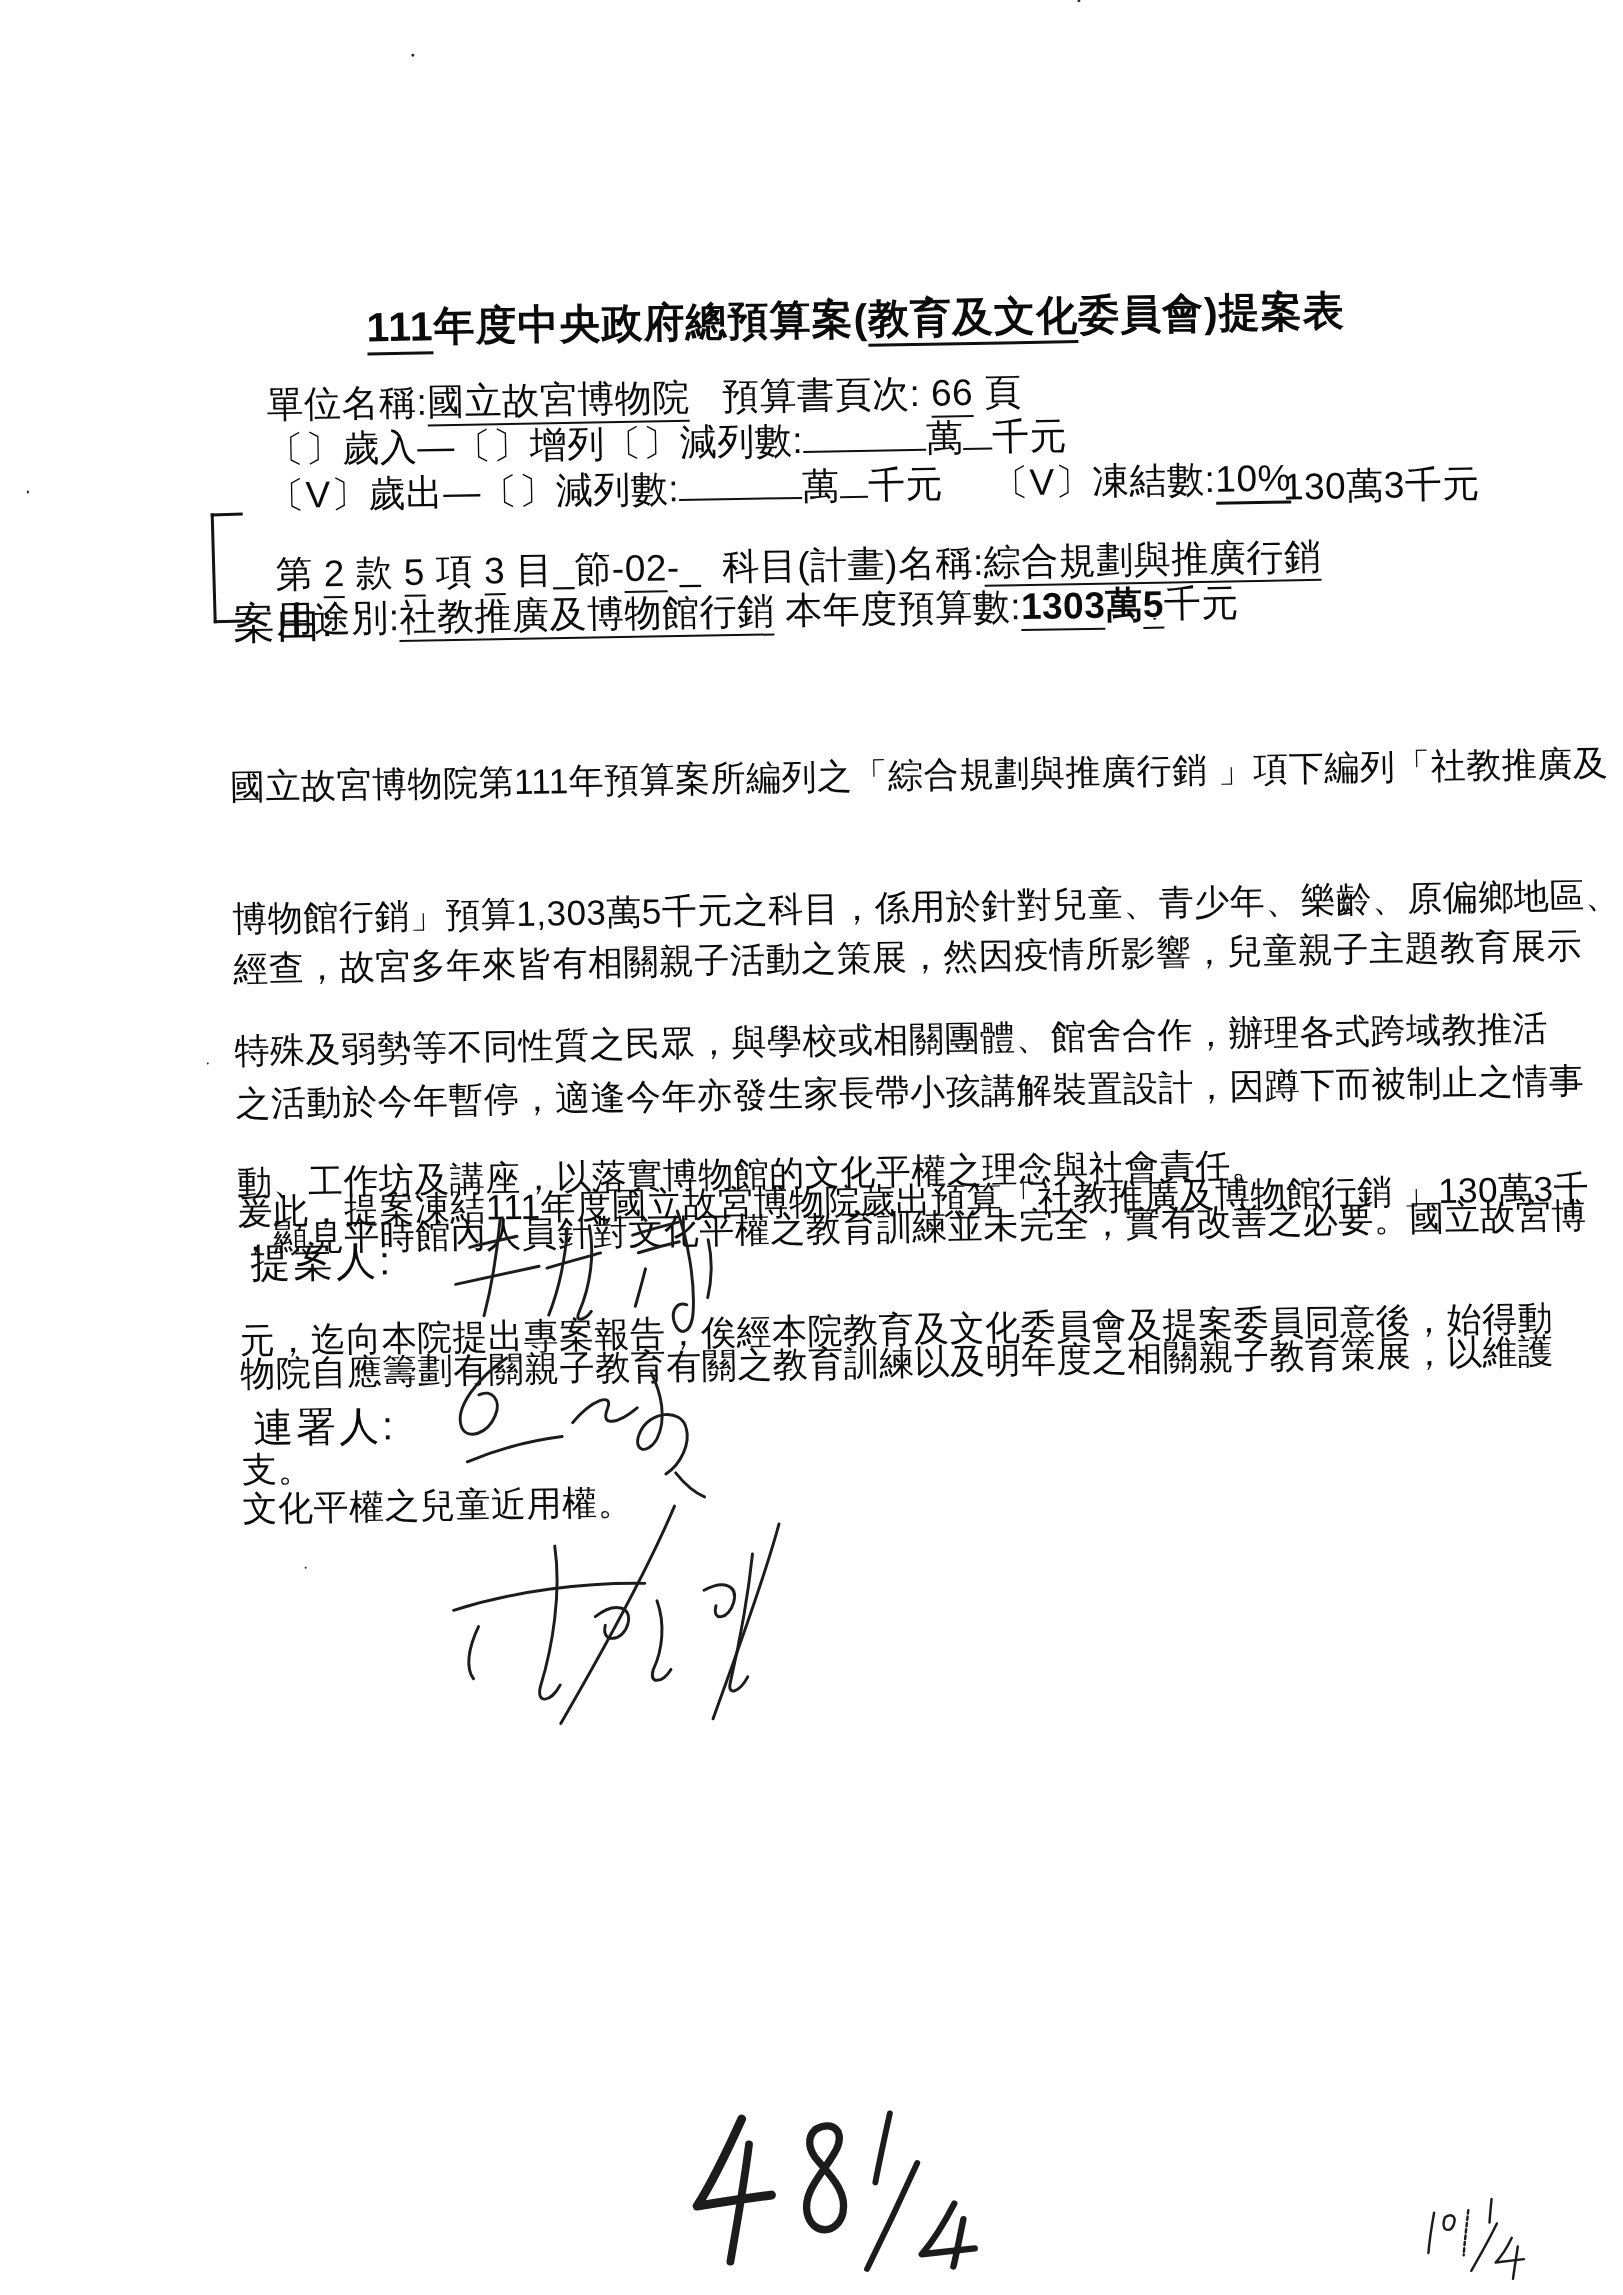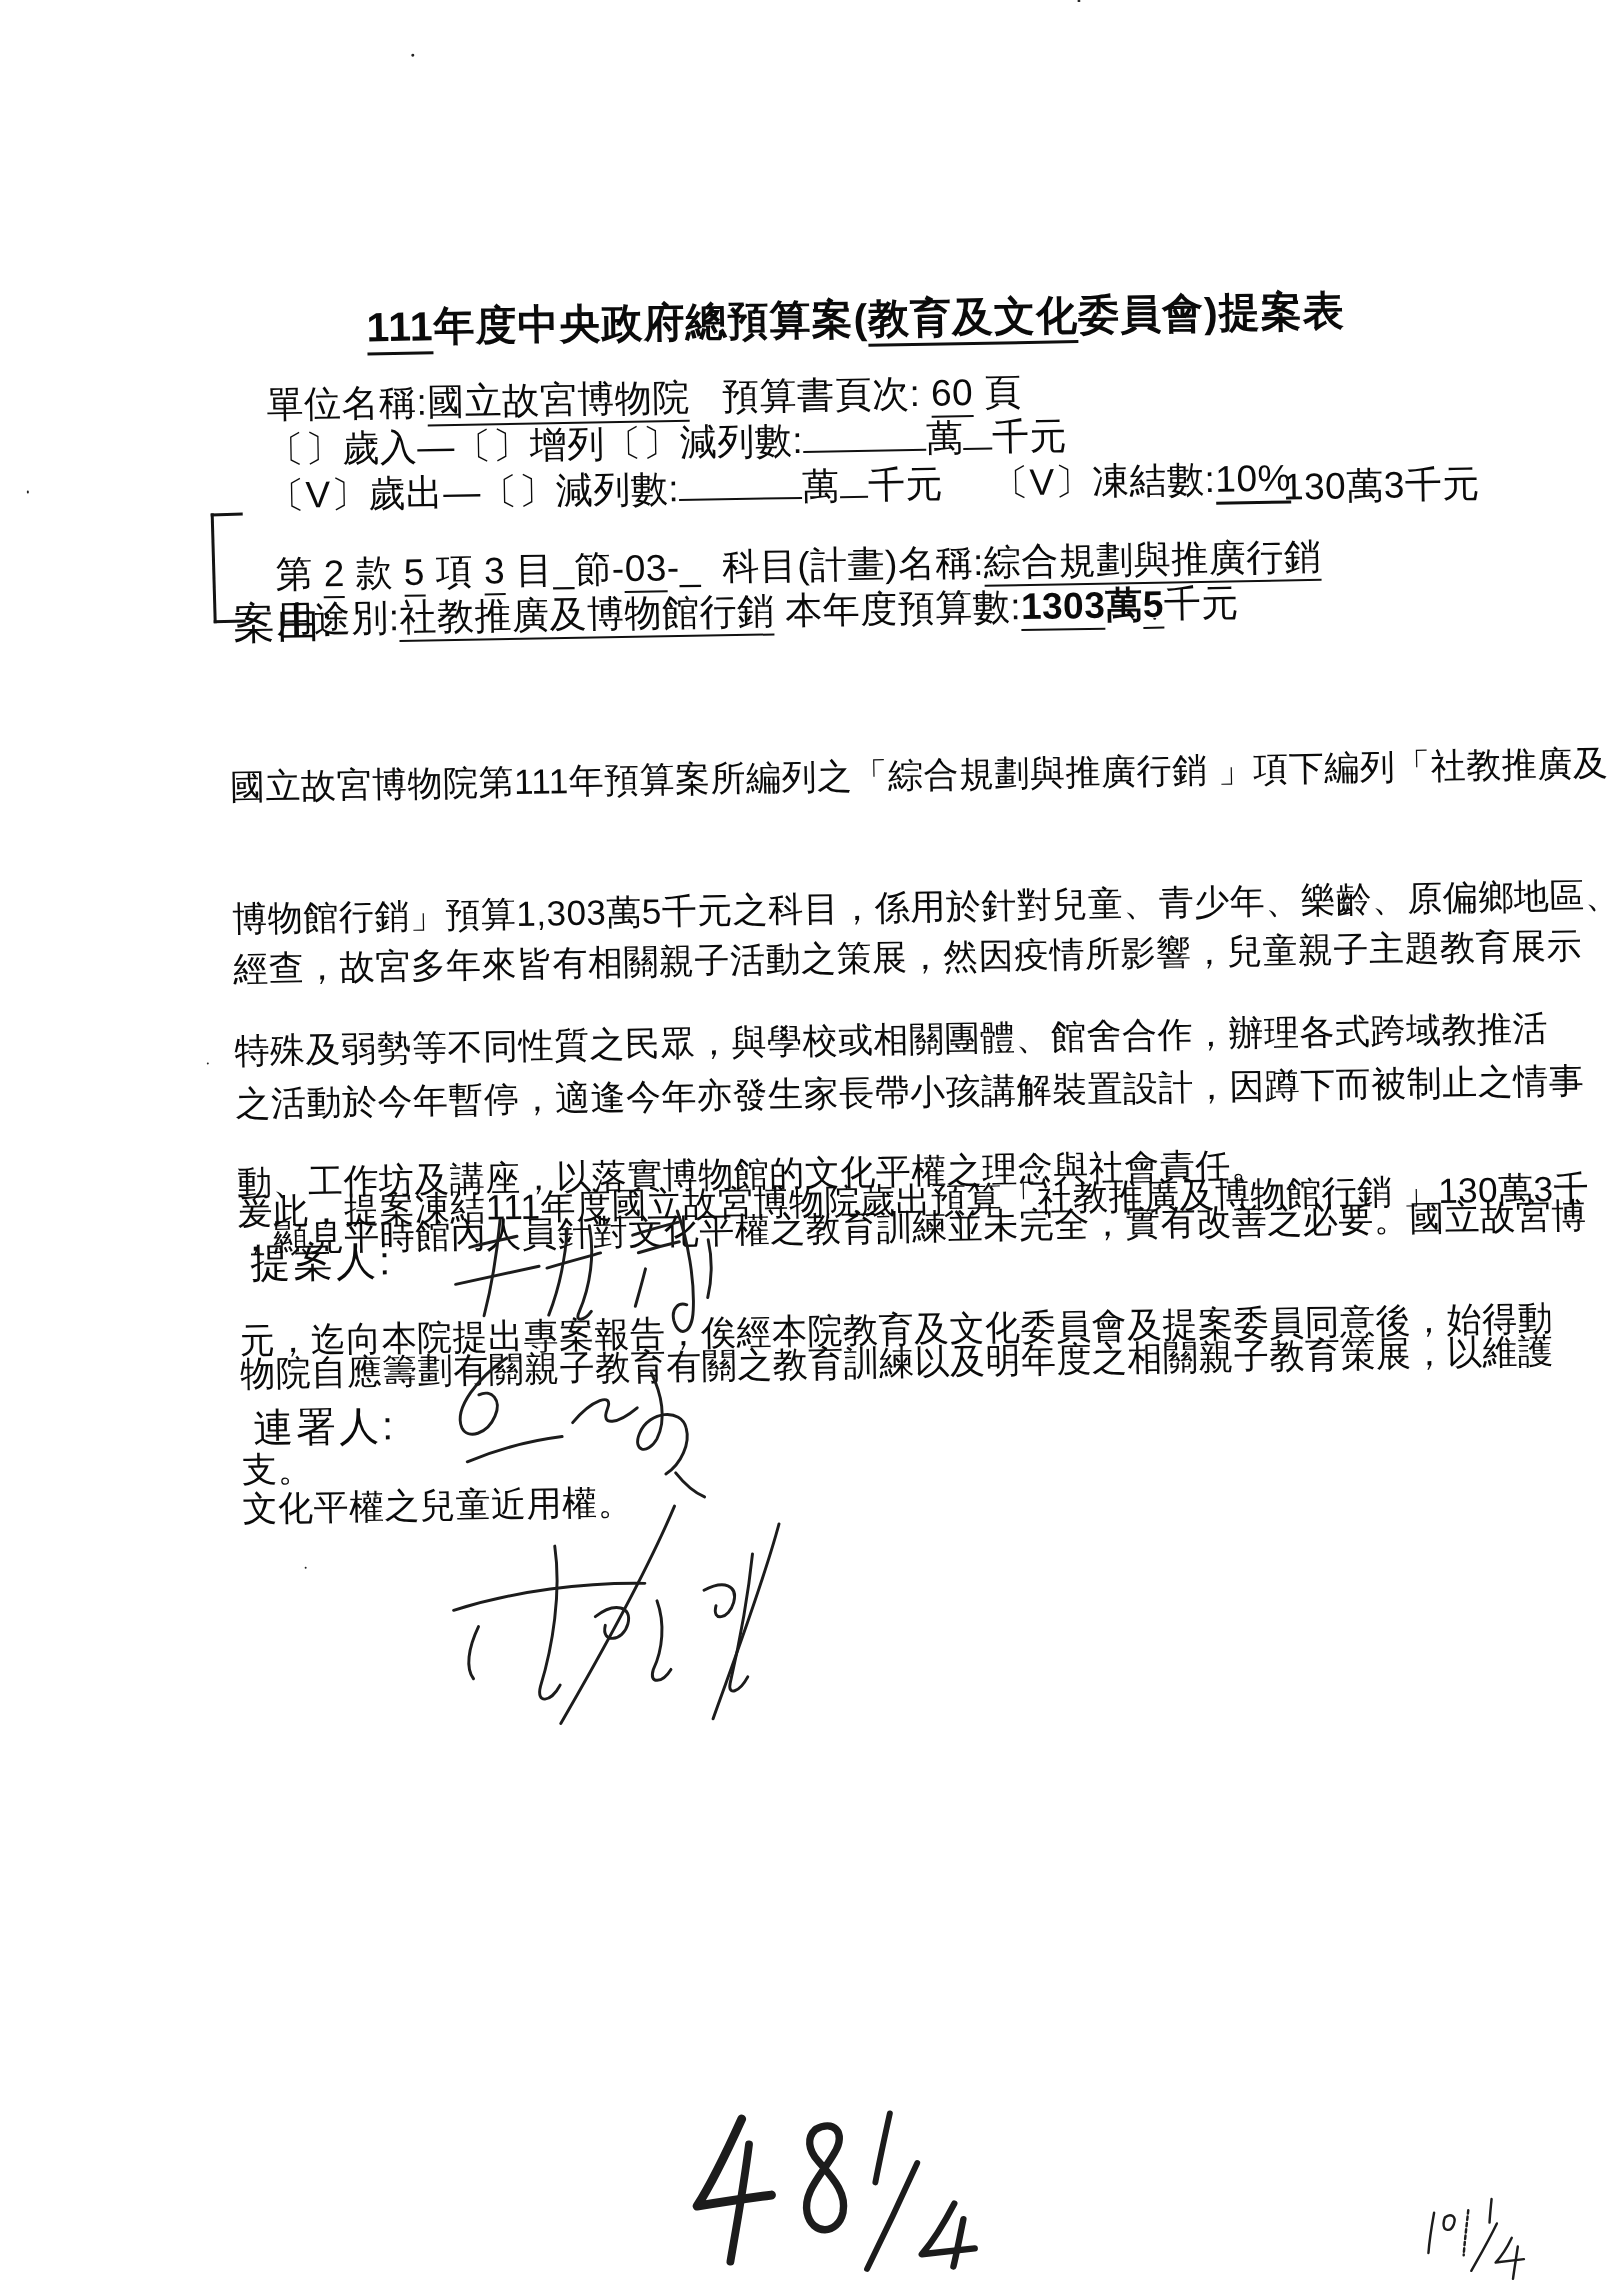--- a/index.html
+++ b/index.html
@@ -45,37 +45,37 @@
 </head>
 <body>
 
 <div id="sheet">
 
   <div class="abs title" style="left:319px;top:256px;">
     <span class="u2">111</span><span>年度中央政府總預算案(</span><span class="u2">教育及文化</span><span>委員會)提案表</span>
   </div>
 
   <div class="abs formline" style="left:224px;top:339px;">
-    <span>單位名稱:</span><span class="u">國立故宮博物院</span><span>   預算書頁次: </span><span class="u">60</span><span> 頁</span>
+    <span>單位名稱:</span><span class="u">國立故宮博物院</span><span>   預算書頁次: </span><span class="u">66</span><span> 頁</span>
   </div>
 
   <div class="abs formline" style="left:224px;top:384px;">
     <span>〔〕歲入—〔〕增列〔〕減列數:</span><span class="blank long"></span><span>萬</span><span class="blank short"></span><span>千元</span>
   </div>
 
   <div class="abs formline" style="left:224px;top:430px;">
     <span>〔V〕歲出—〔〕減列數:</span><span class="blank long"></span><span>萬</span><span class="blank short"></span><span>千元</span><span class="gap"></span><span>〔V〕凍結數:</span><span class="u2">10%</span>
   </div>
 
   <div class="abs formline" style="left:1282px;top:481px;">130萬3千元</div>
 
   <div class="bracket"></div>
 
   <div class="abs itemline" style="left:230px;top:509px;">
-    <span>第 </span><span class="u">2</span><span> 款 </span><span class="u">5</span><span> 項 </span><span class="u">3</span><span> 目_節-</span><span class="u">03</span><span>-_  科目(計畫)名稱:</span><span class="u">綜合規劃與推廣行銷</span>
+    <span>第 </span><span class="u">2</span><span> 款 </span><span class="u">5</span><span> 項 </span><span class="u">3</span><span> 目_節-</span><span class="u">02</span><span>-_  科目(計畫)名稱:</span><span class="u">綜合規劃與推廣行銷</span>
   </div>
 
   <div class="abs itemline" style="left:230px;top:554px;">
     <span>用途別:</span><span class="u">社教推廣及博物館行銷</span><span> 本年度預算數:</span><span class="u b">1303</span><span class="b">萬</span><span class="u b">5</span><span>千元</span>
   </div>
 
   <div class="abs caselabel" style="left:230px;top:596px;">案由:</div>
 
   <div class="abs para" style="left:224px;top:677px;">
     <div class="pline">國立故宮博物院第111年預算案所編列之「綜合規劃與推廣行銷 」項下編列「社教推廣及</div>

